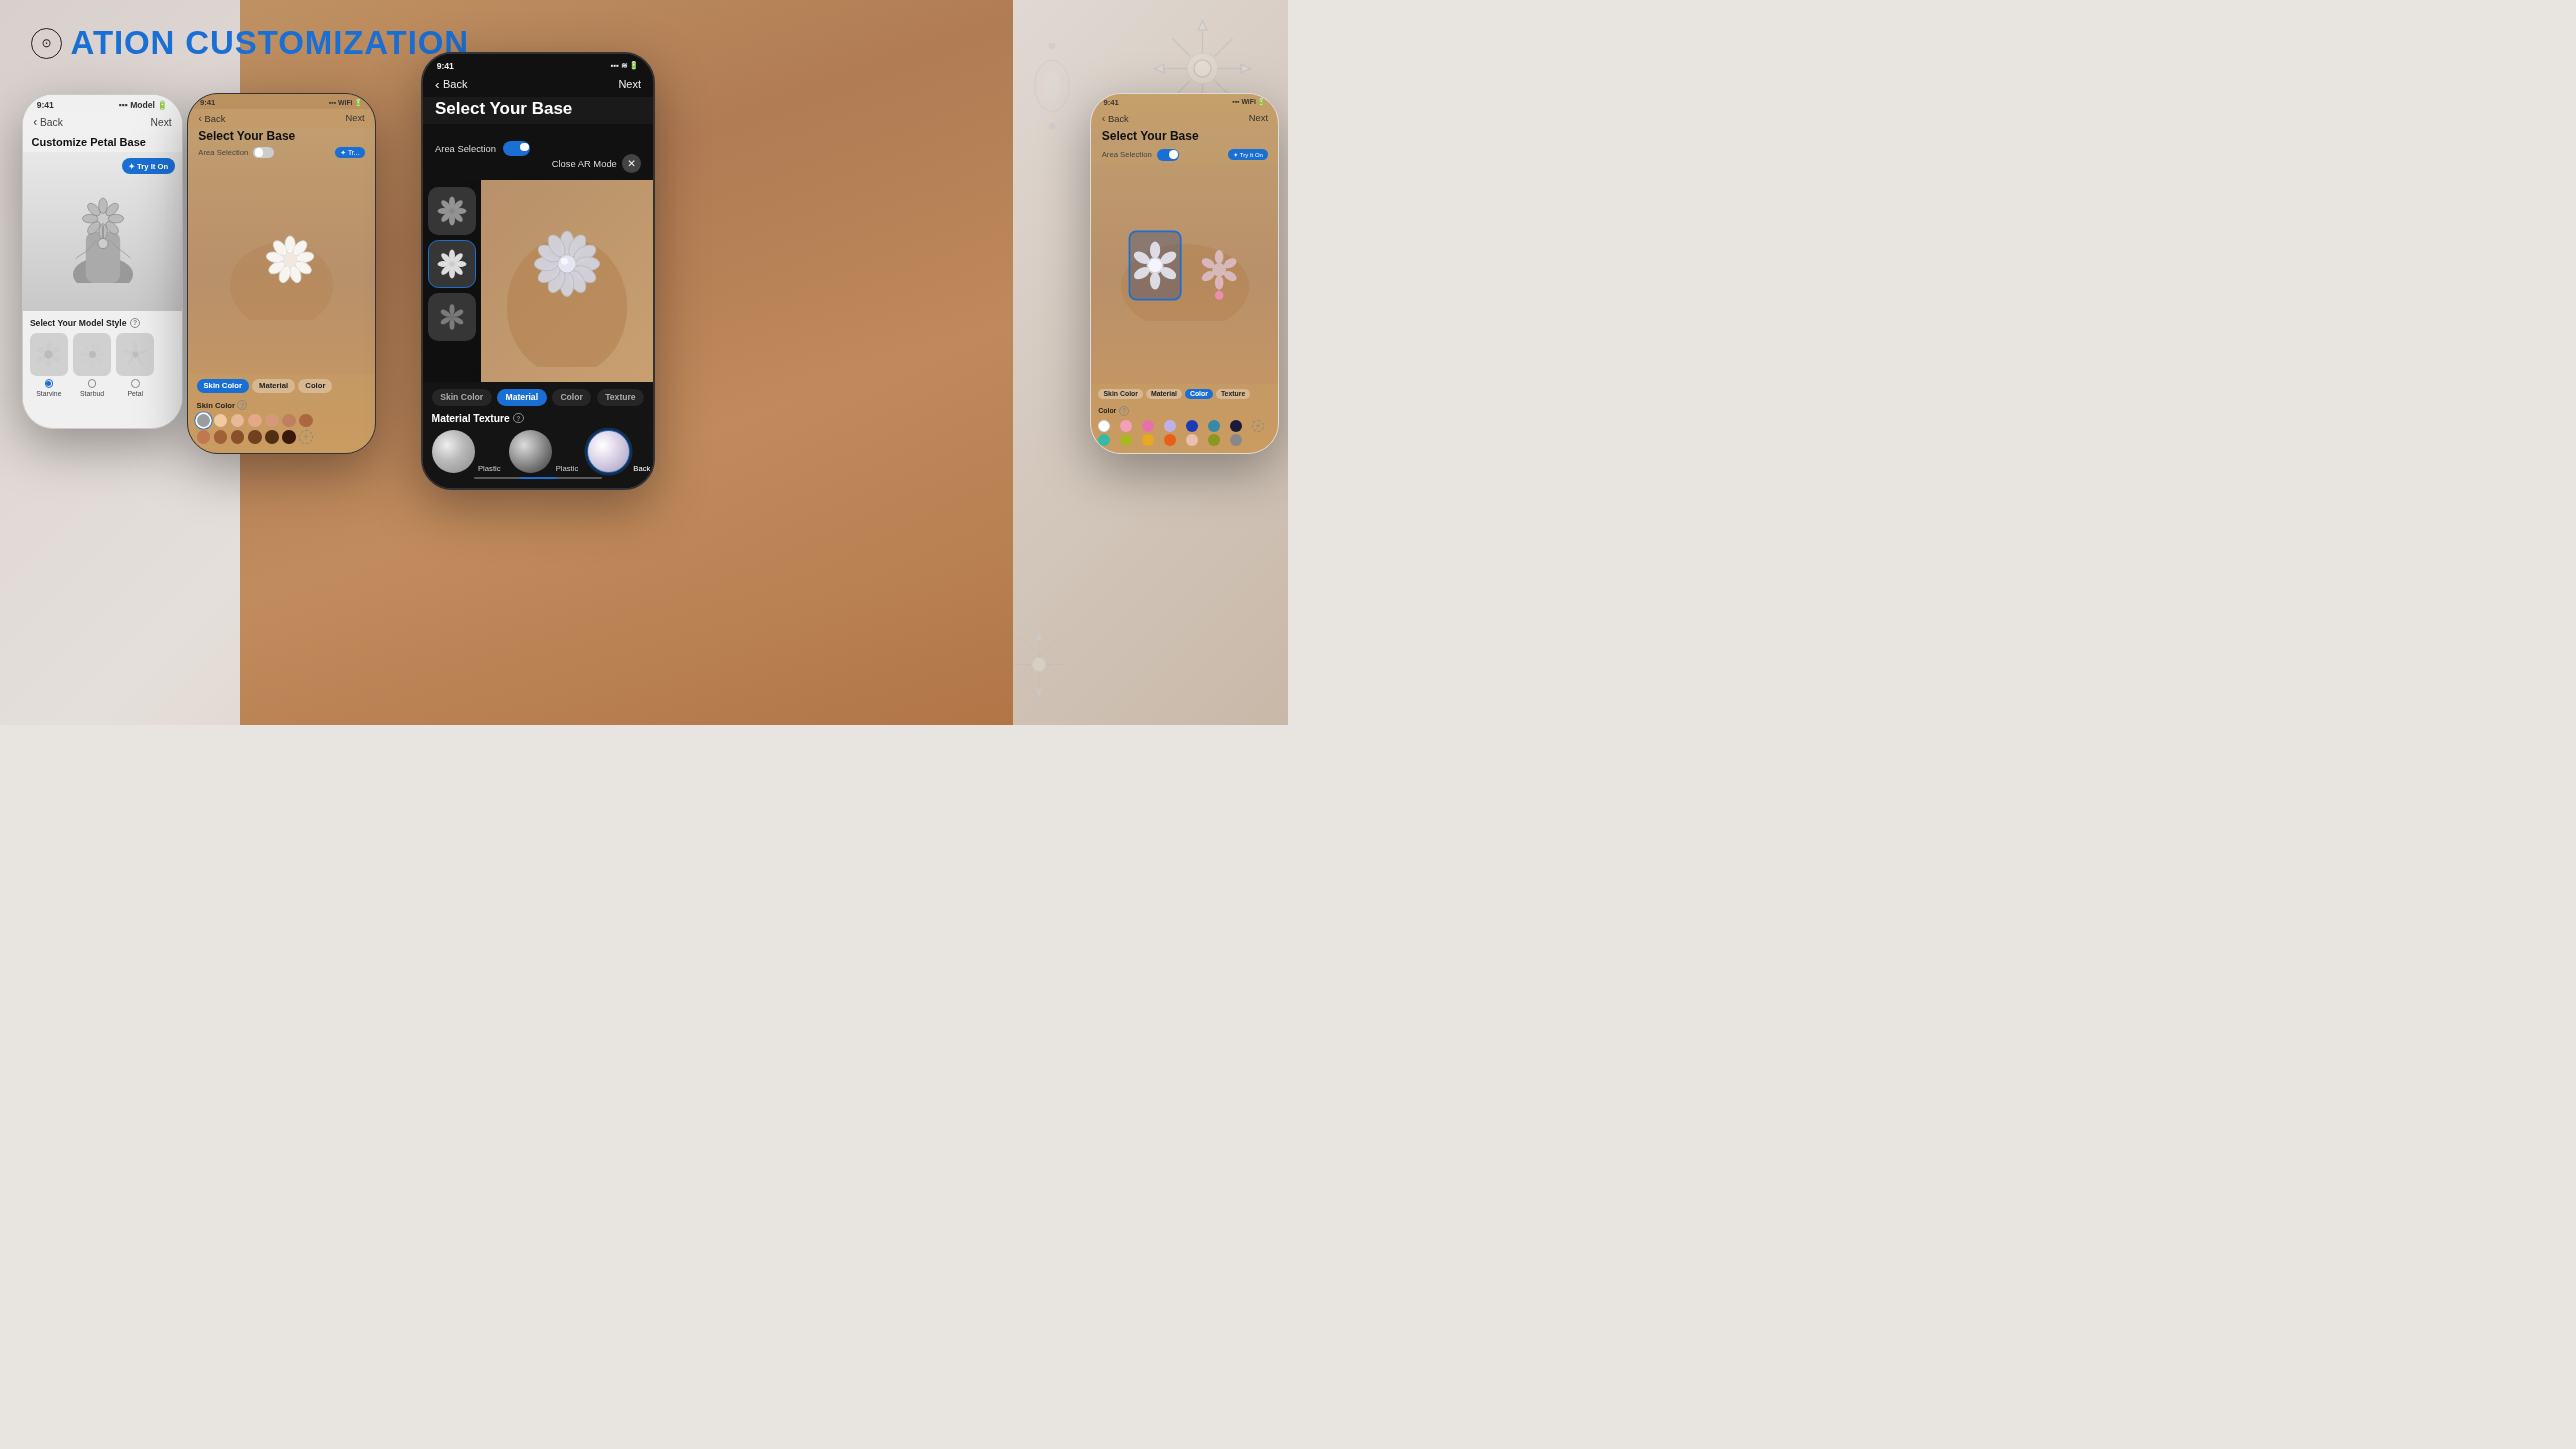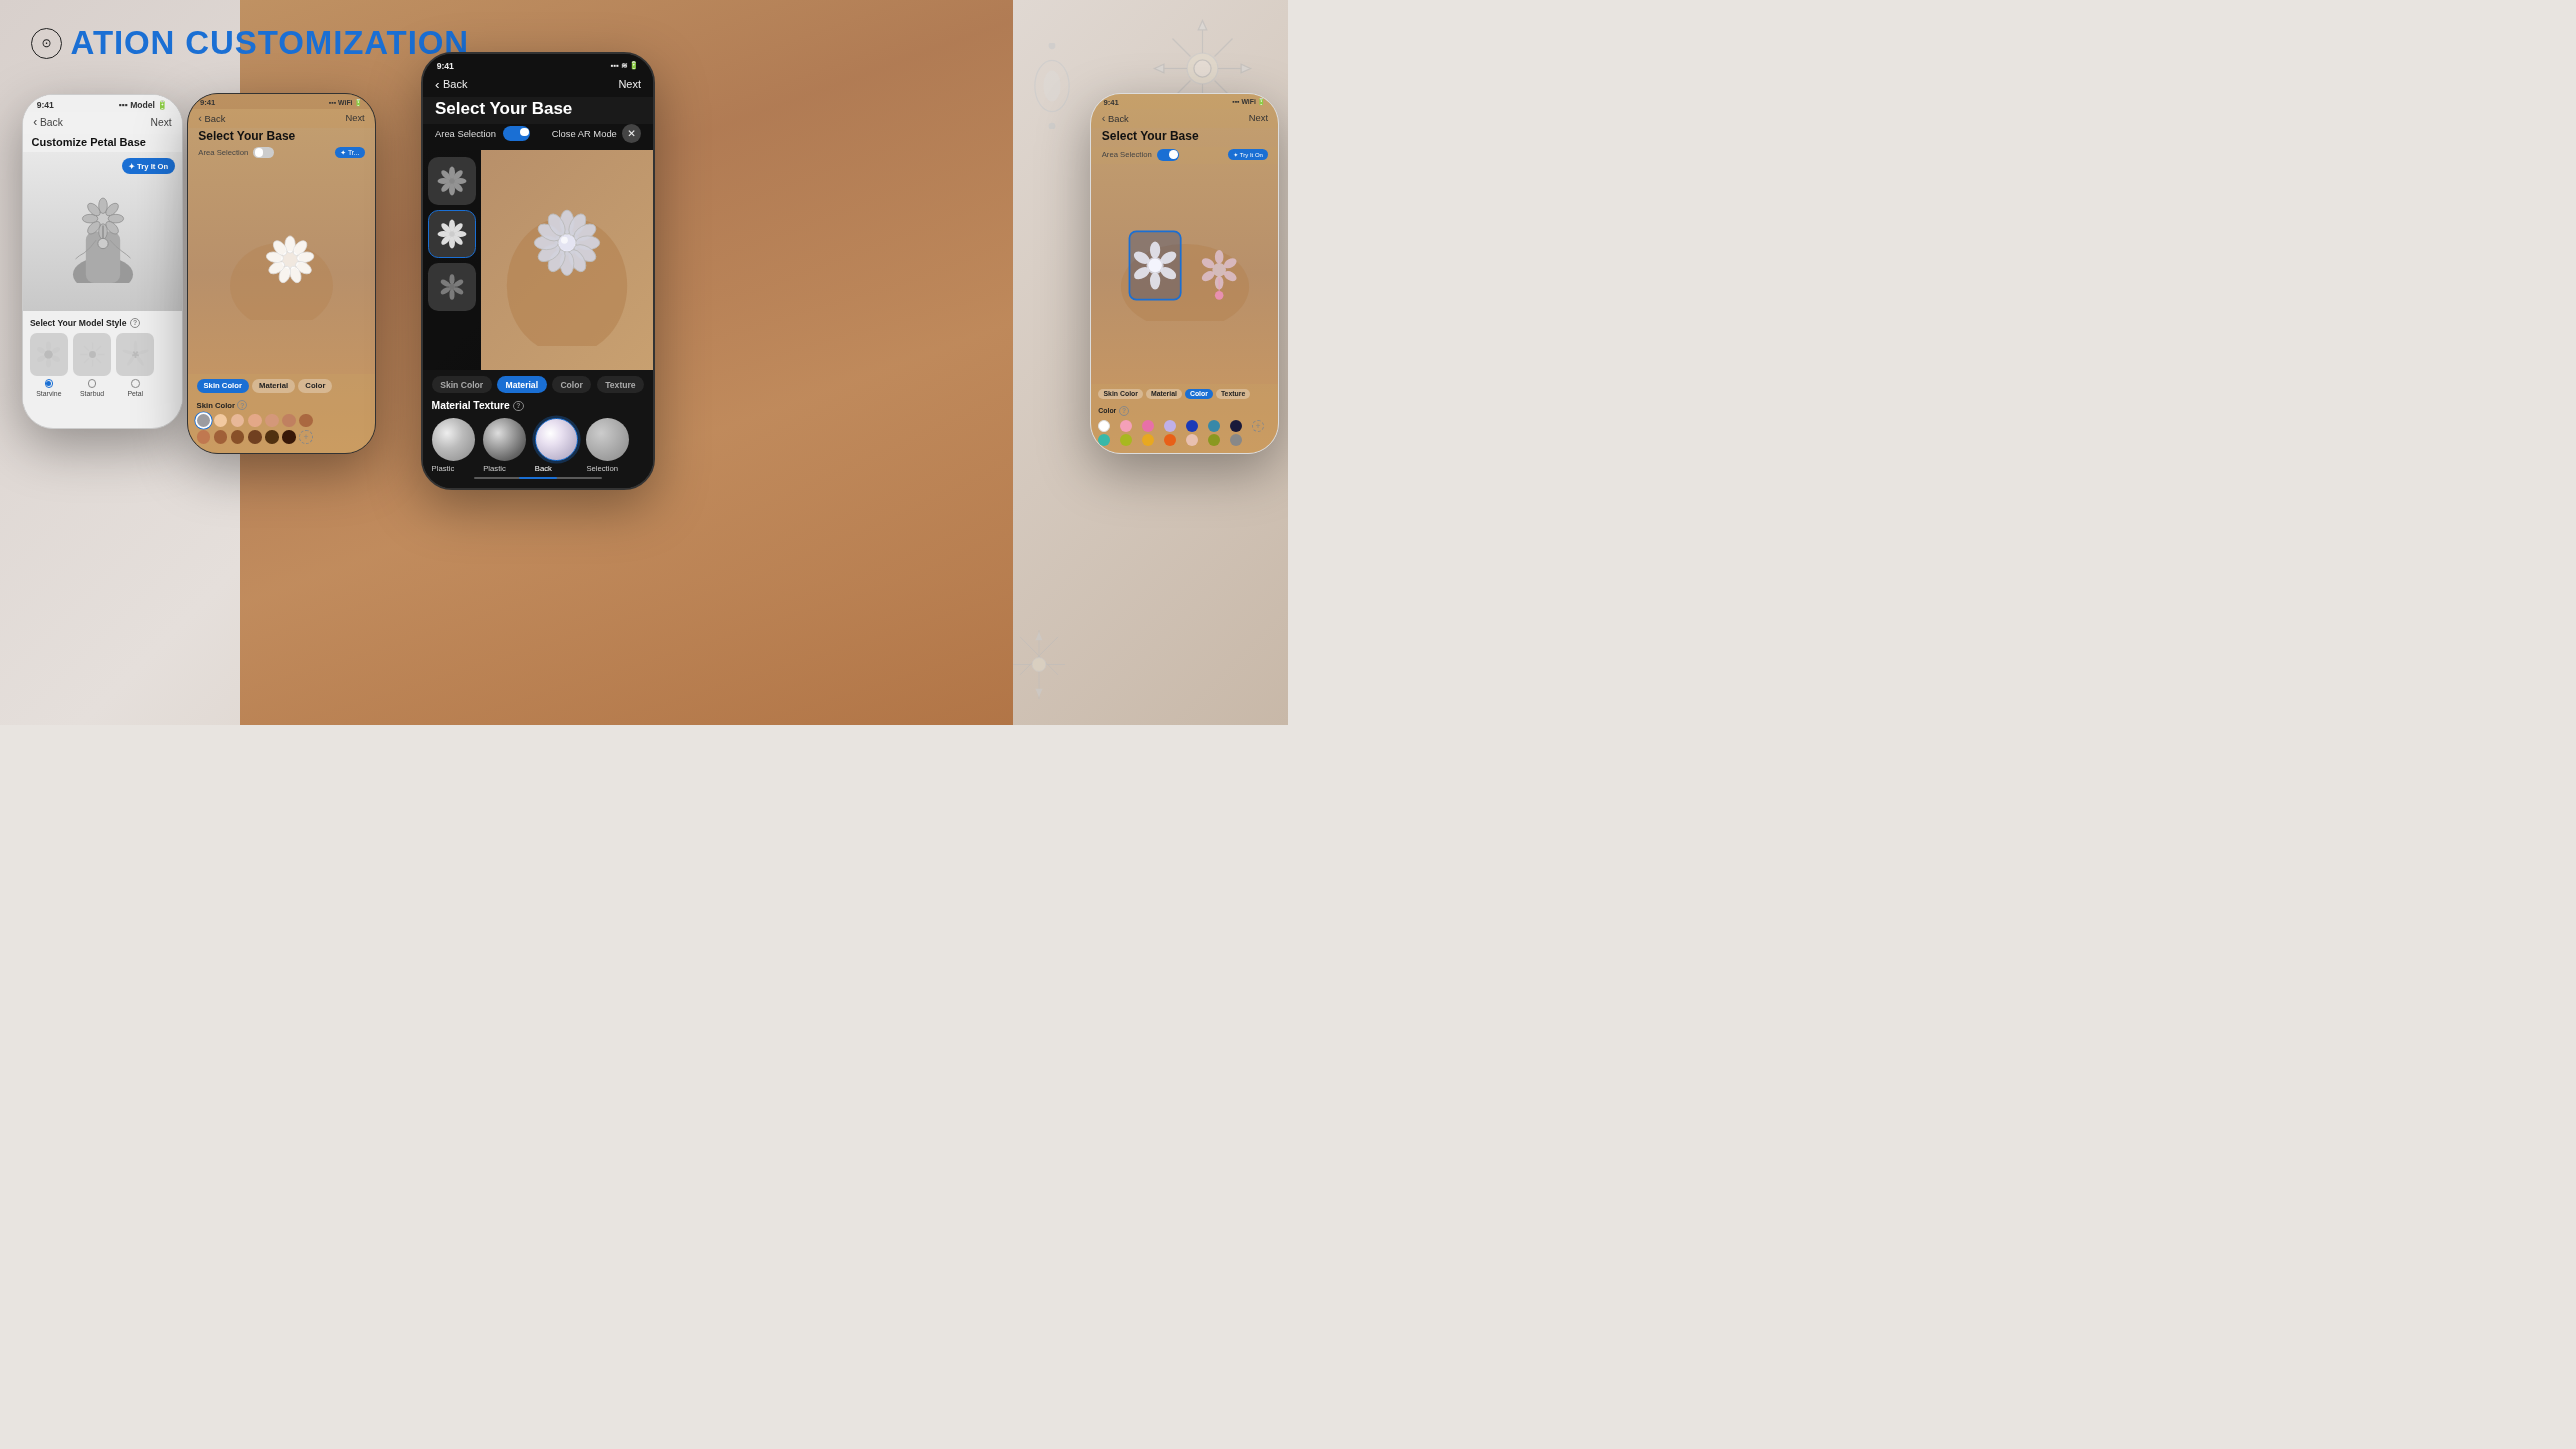--- a/index.html
+++ b/index.html
@@ -414,20 +414,21 @@
     }
     .toggle-blue .toggle-knob {
       right: 1.7px;
       top: 1.7px;
     }
     .close-ar-row {
       display: flex;
       align-items: center;
       gap: 5.2px;
       margin-left: auto;
+      margin-top: 30px;
     }
     .close-ar-label {
       font-size: 9.4px;
       color: #ddd;
     }
     .close-x-btn {
       width: 19px;
       height: 19px;
       background: #444;
       border-radius: 50%;
@@ -503,22 +504,22 @@
       display: flex;
       align-items: center;
       gap: 3.4px;
     }
     .material-options {
       display: flex;
       gap: 8.6px;
     }
     .material-item {
       display: flex;
-      flex-direction: column;
-      align-items: flex-start;
+      flex-direction: row;
+      align-items: flex-end;
       gap: 3.4px;
     }
     .material-ball {
       width: 43px;
       height: 43px;
       border-radius: 50%;
     }
     .material-ball.plastic {
       background: radial-gradient(circle at 35% 35%, #eee 0%, #bbb 40%, #888 100%);
     }

